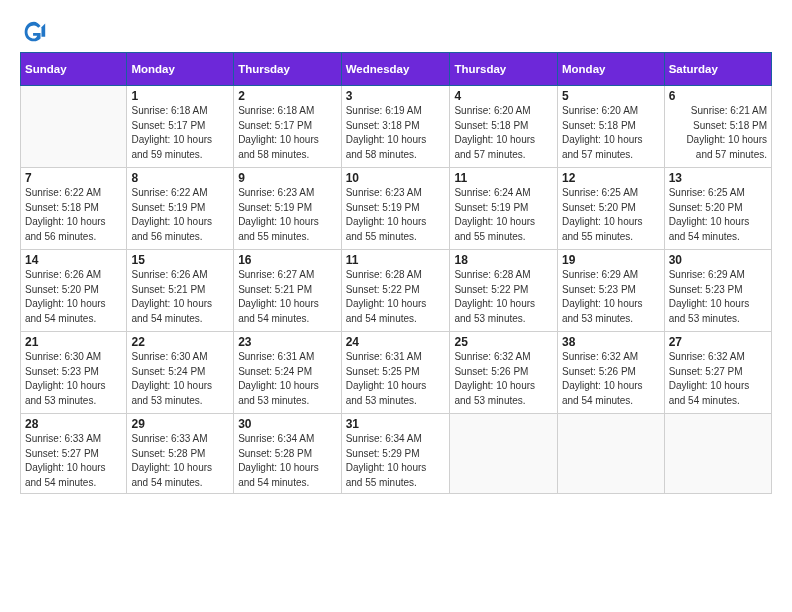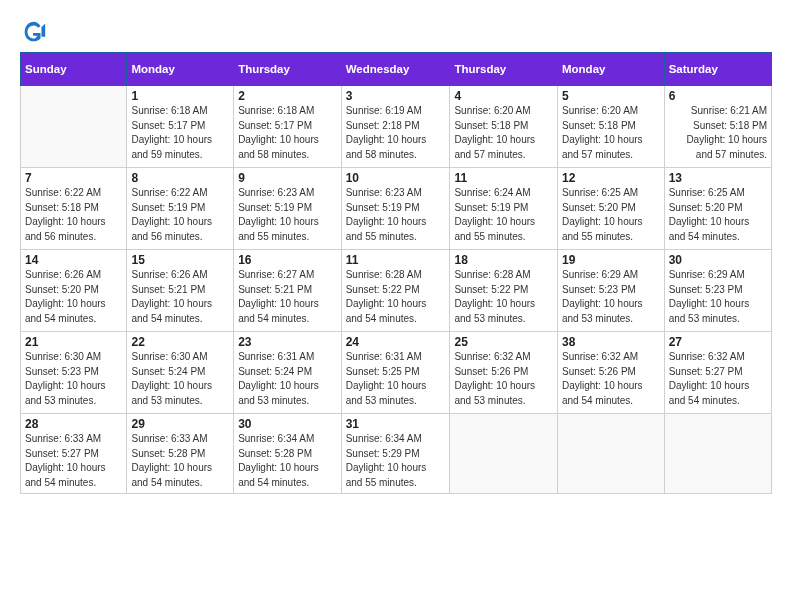--- a/index.html
+++ b/index.html
@@ -147,21 +147,21 @@
           <td>
             <span class="day-number">2</span>
             <div class="day-info" style="white-space: pre-line;">Sunrise: 6:18 AM
 Sunset: 5:17 PM
 Daylight: 10 hours
 and 58 minutes.</div>
           </td>
           <td>
             <span class="day-number">3</span>
             <div class="day-info" style="white-space: pre-line;">Sunrise: 6:19 AM
-Sunset: 2:18 PM
+Sunset: 3:18 PM
 Daylight: 10 hours
 and 58 minutes.</div>
           </td>
           <td>
             <span class="day-number">4</span>
             <div class="day-info" style="white-space: pre-line;">Sunrise: 6:20 AM
 Sunset: 5:18 PM
 Daylight: 10 hours
 and 57 minutes.</div>
           </td>

